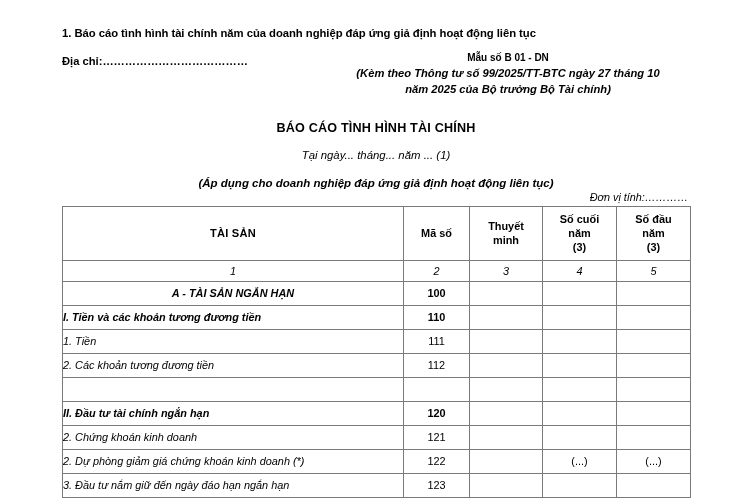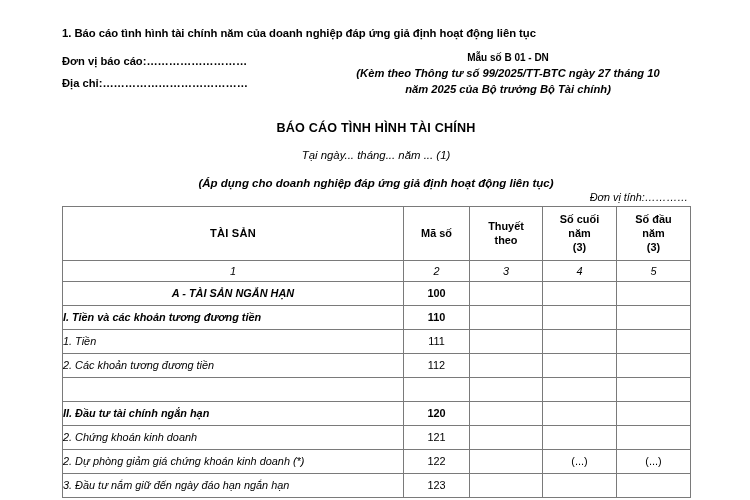--- a/index.html
+++ b/index.html
@@ -165,21 +165,20 @@
 </style>
 </head>
 <body>
 
 <div class="page">
 
   <div class="doc-heading">1. Báo cáo tình hình tài chính năm của doanh nghiệp đáp ứng giả định hoạt động liên tục</div>
 
   <div class="id-block">
     <div class="id-left">
-      <div class="id-left-line">Đơn vị báo cáo:………………………</div>
       <div class="id-left-line">Địa chỉ:…………………………………</div>
     </div>
     <div class="id-right">
       <div class="form-no">Mẫu số B 01 - DN</div>
       <div class="circular">(Kèm theo Thông tư số 99/2025/TT-BTC ngày 27 tháng 10</div>
       <div class="circular">năm 2025 của Bộ trưởng Bộ Tài chính)</div>
     </div>
   </div>
 
   <div class="title-block">
@@ -197,21 +196,21 @@
         <col class="c-note">
         <col class="c-end">
         <col class="c-begin">
     </colgroup>
     <thead>
       <tr>
         <th class="name-head">TÀI SẢN</th>
         <th>Mã số</th>
         <th>
           <div>Thuyết</div>
-          <div>theo</div>
+          <div>minh</div>
         </th>
         <th>
           <div>Số cuối</div>
           <div>năm</div>
           <div>(3)</div>
         </th>
         <th>
           <div>Số đầu</div>
           <div>năm</div>
           <div>(3)</div>

